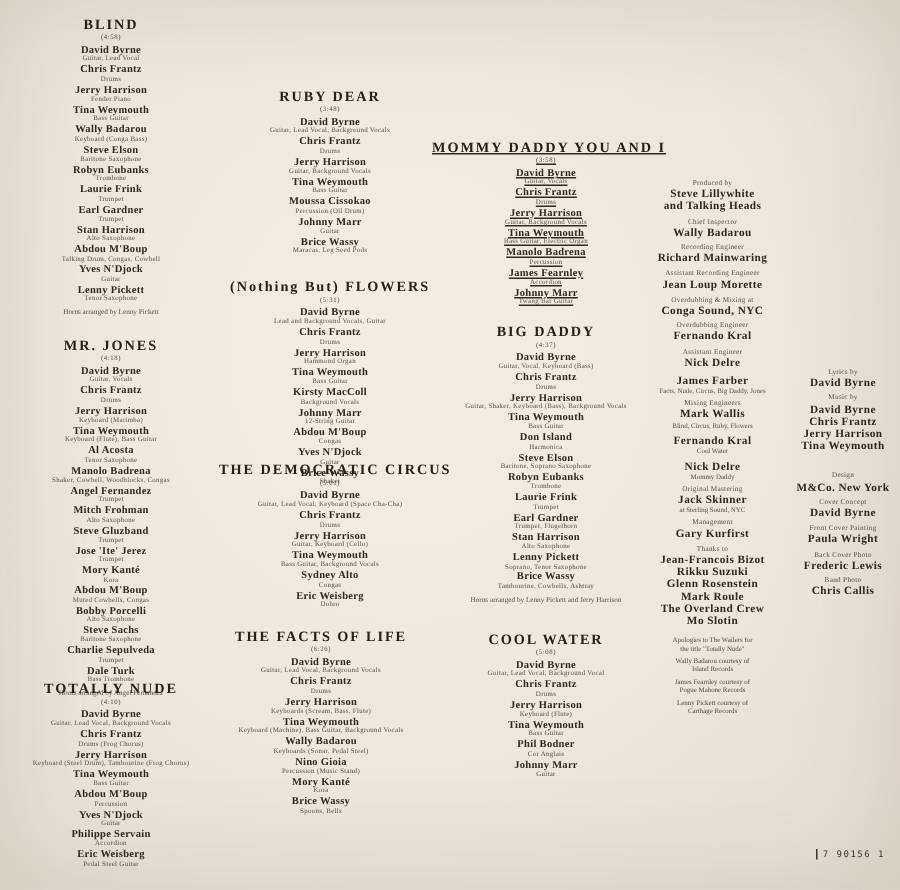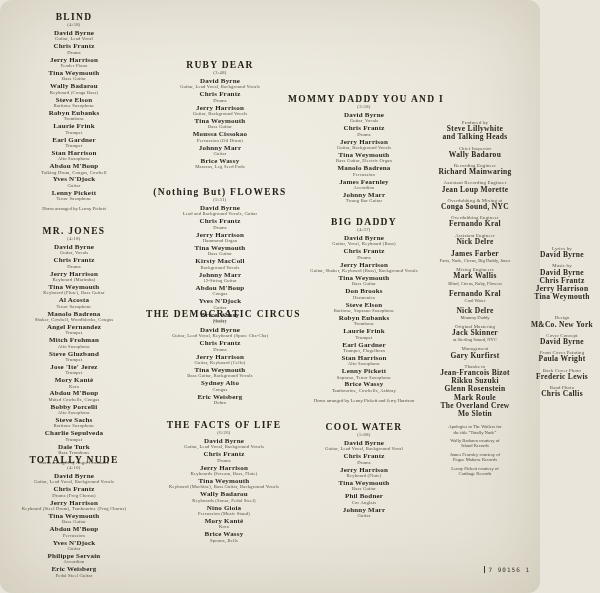--- a/index.html
+++ b/index.html
@@ -2,25 +2,24 @@
 <html><head>
 <meta charset="utf-8">
 <style>
   html,body{margin:0;padding:0;}
   body{
     width:600px;height:593px;overflow:hidden;
     font-family:"Liberation Serif","DejaVu Serif",serif;
     background:#e9e5da;
   }
   #page{
-    position:relative;width:540px;height:593px;
+    position:relative;width:600px;height:593px;
     background:radial-gradient(ellipse at 45% 40%, #f1eee6 0%, #ebe7dc 55%, #e2ddd0 100%);
     box-shadow:inset 0 0 70px rgba(150,138,112,0.25);
     color:#2e2921;
-    border-radius:12px;
   }
   .section{position:absolute;text-align:center;}
   .song-title{
     font-weight:bold;font-size:9.5px;line-height:10px;
     letter-spacing:1.3px;color:#262118;white-space:nowrap;
   }
   .song-duration{font-size:4.5px;line-height:5px;letter-spacing:.4px;color:#4f4839;margin-bottom:3px;}
   .entry{margin-top:1px;}
   .entry-name{font-weight:bold;font-size:7px;line-height:7.4px;color:#2c2720;letter-spacing:.2px;}
   .entry-role{font-size:4.6px;line-height:4.9px;color:#564e3f;letter-spacing:.2px;}
@@ -300,21 +299,21 @@
         </div>
         <div class="entry">
           <div class="entry-name">Sydney Alto</div>
           <div class="entry-role">Congas</div>
         </div>
         <div class="entry">
           <div class="entry-name">Eric Weisberg</div>
           <div class="entry-role">Dobro</div>
         </div>
       </div>
-      <div class="section" style="left: 150px; top: 420px; width: 148px;">
+      <div class="section" style="left: 140px; top: 420px; width: 148px;">
         <div class="song-title">THE FACTS OF LIFE</div>
         <div class="song-duration">(6:26)</div>
         <div class="entry">
           <div class="entry-name">David Byrne</div>
           <div class="entry-role">Guitar, Lead Vocal, Background Vocals</div>
         </div>
         <div class="entry">
           <div class="entry-name">Chris Frantz</div>
           <div class="entry-role">Drums</div>
         </div>
@@ -336,21 +335,21 @@
         </div>
         <div class="entry">
           <div class="entry-name">Mory Kanté</div>
           <div class="entry-role">Kora</div>
         </div>
         <div class="entry">
           <div class="entry-name">Brice Wassy</div>
           <div class="entry-role">Spoons, Bells</div>
         </div>
       </div>
-      <div class="section" style="left: 288px; top: 94px; width: 152px;">
+      <div class="section" style="left: 288px; top: 94px; width: 152px; text-decoration: underline;">
         <div class="song-title">MOMMY DADDY YOU AND I</div>
         <div class="song-duration">(3:58)</div>
         <div class="entry">
           <div class="entry-name">David Byrne</div>
           <div class="entry-role">Guitar, Vocals</div>
         </div>
         <div class="entry">
           <div class="entry-name">Chris Frantz</div>
           <div class="entry-role">Drums</div>
         </div>
@@ -388,21 +387,21 @@
         </div>
         <div class="entry">
           <div class="entry-name">Jerry Harrison</div>
           <div class="entry-role">Guitar, Shaker, Keyboard (Bass), Background Vocals</div>
         </div>
         <div class="entry">
           <div class="entry-name">Tina Weymouth</div>
           <div class="entry-role">Bass Guitar</div>
         </div>
         <div class="entry">
-          <div class="entry-name">Don Brooks</div>
+          <div class="entry-name">Don Island</div>
           <div class="entry-role">Harmonica</div>
         </div>
         <div class="entry">
           <div class="entry-name">Steve Elson</div>
           <div class="entry-role">Baritone, Soprano Saxophone</div>
         </div>
         <div class="entry">
           <div class="entry-name">Robyn Eubanks</div>
           <div class="entry-role">Trombone</div>
         </div>

